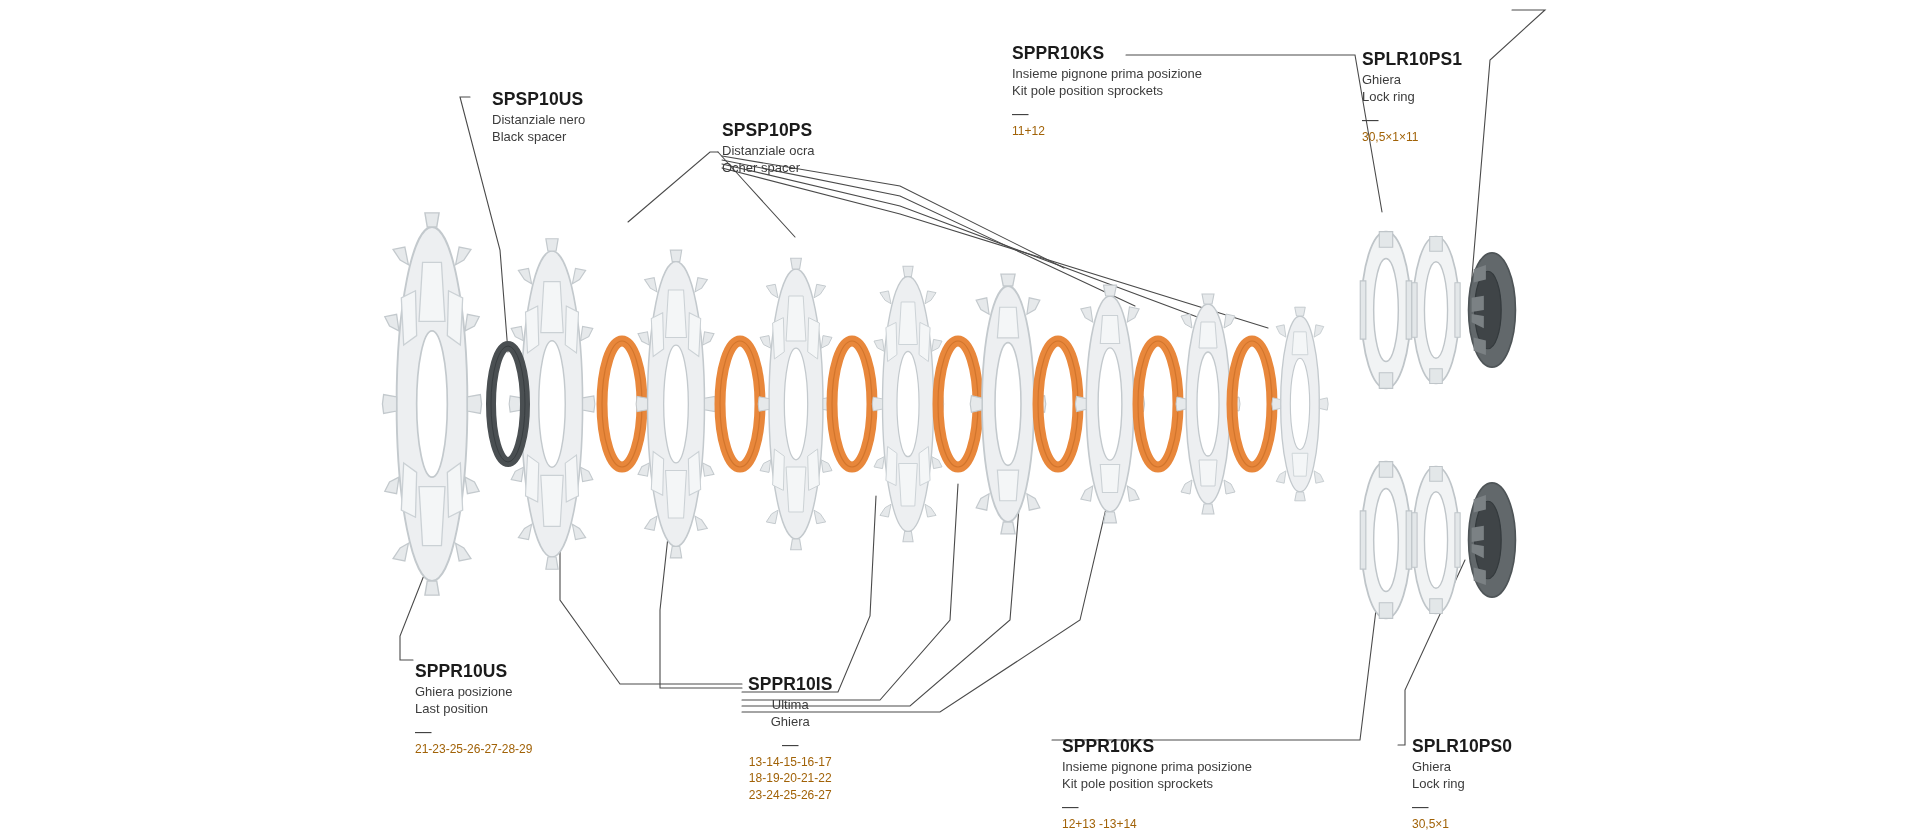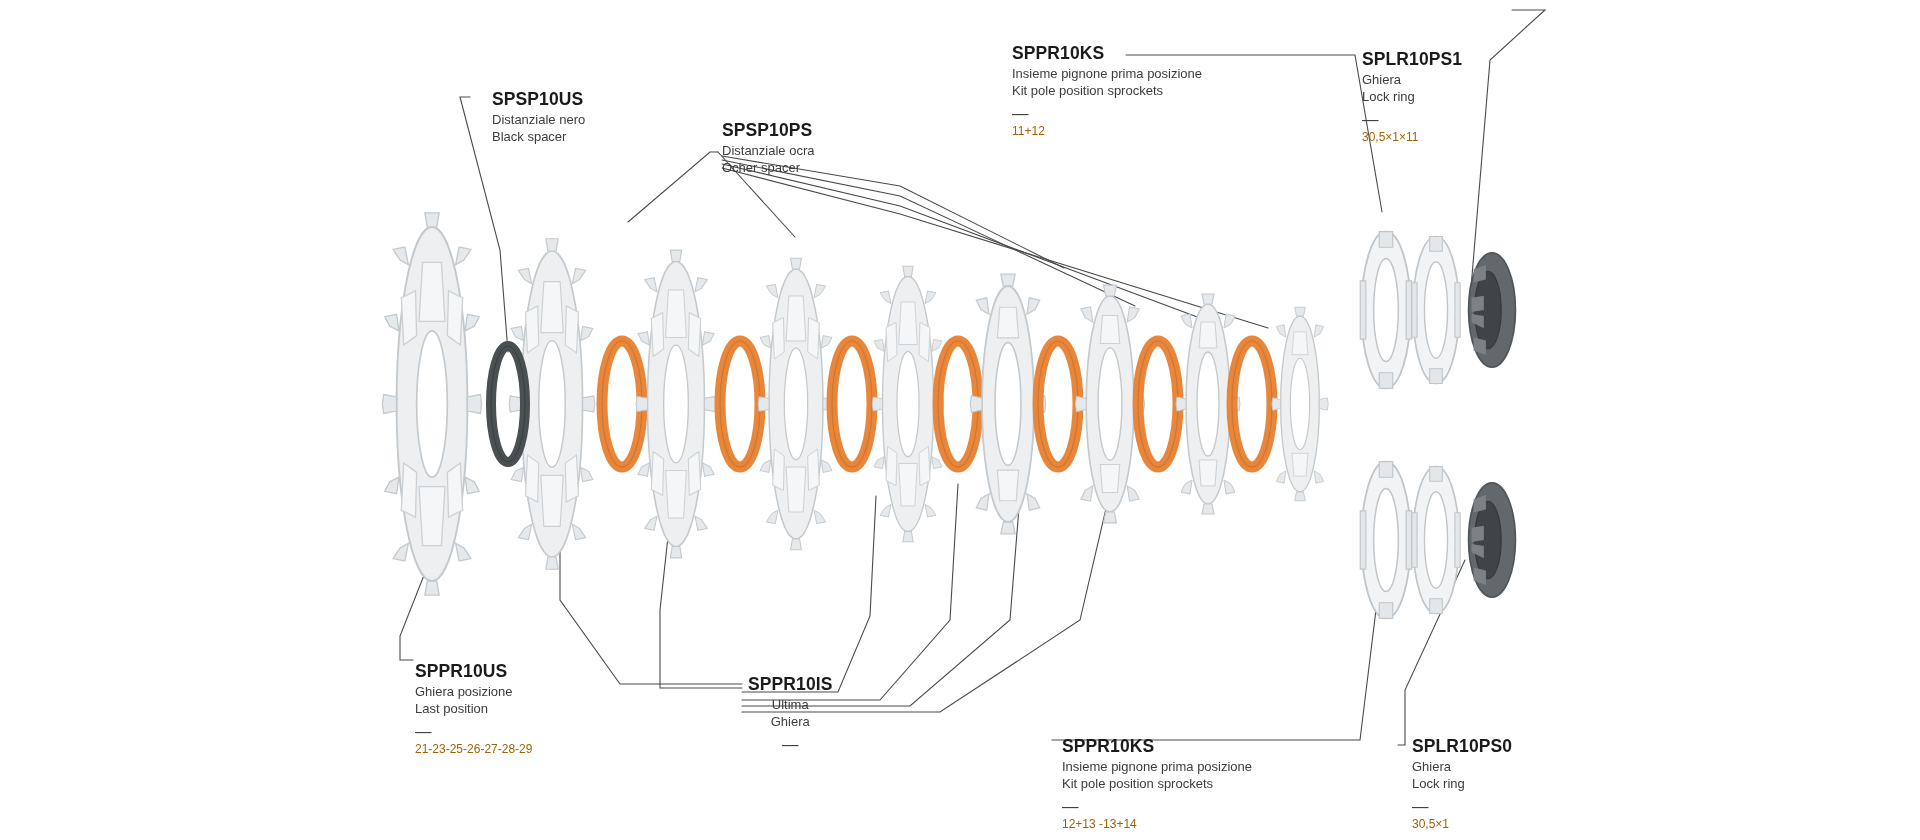--- a/index.html
+++ b/index.html
@@ -223,20 +223,25 @@
     <div class="en">Last position</div>
     <div class="dash">—</div>
     <div class="ratios ratio-line">21-23-25-26-27-28-29</div>
   </div>
 
   <div class="callout" style="left:748px; top:673px;text-align:center;">
     <div class="code">SPPR10IS</div>
     <div class="it">Ultima</div>
     <div class="en">Ghiera</div>
     <div class="dash">—</div>
+    <div class="ratios">
+      <div class="ratio-line">13-14-15-16-17</div>
+      <div class="ratio-line">18-19-20-21-22</div>
+      <div class="ratio-line">23-24-25-26-27</div>
+    </div>
   </div>
 
   <div class="callout" style="left:1062px; top:735px;">
     <div class="code">SPPR10KS</div>
     <div class="it">Insieme pignone prima posizione</div>
     <div class="en">Kit pole position sprockets</div>
     <div class="dash">—</div>
     <div class="ratios ratio-line">12+13 -13+14</div>
   </div>
 

